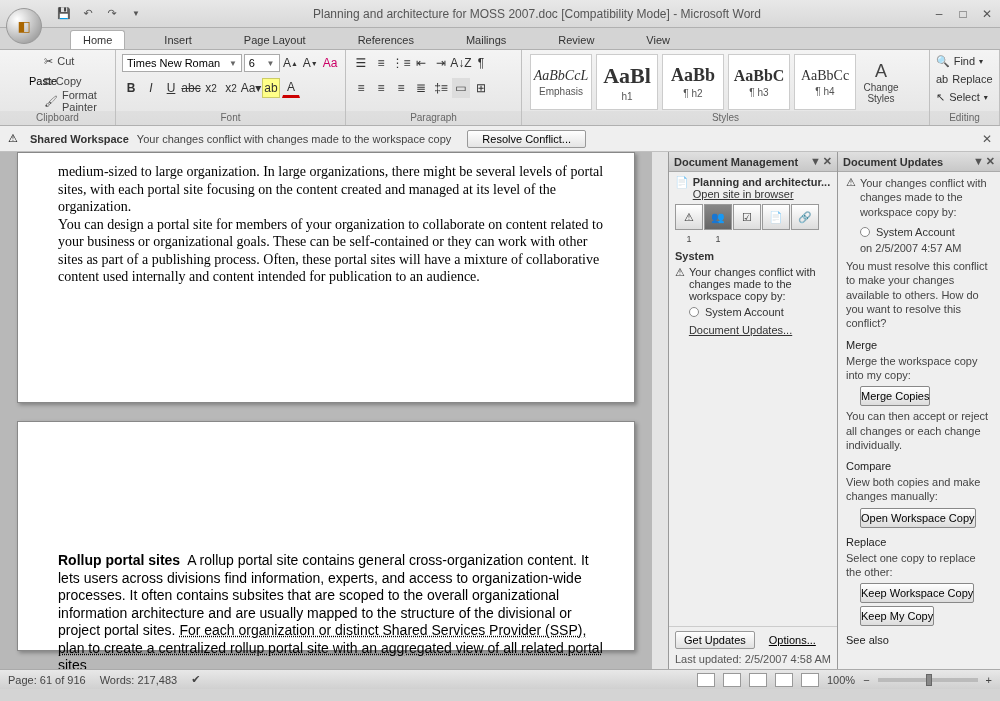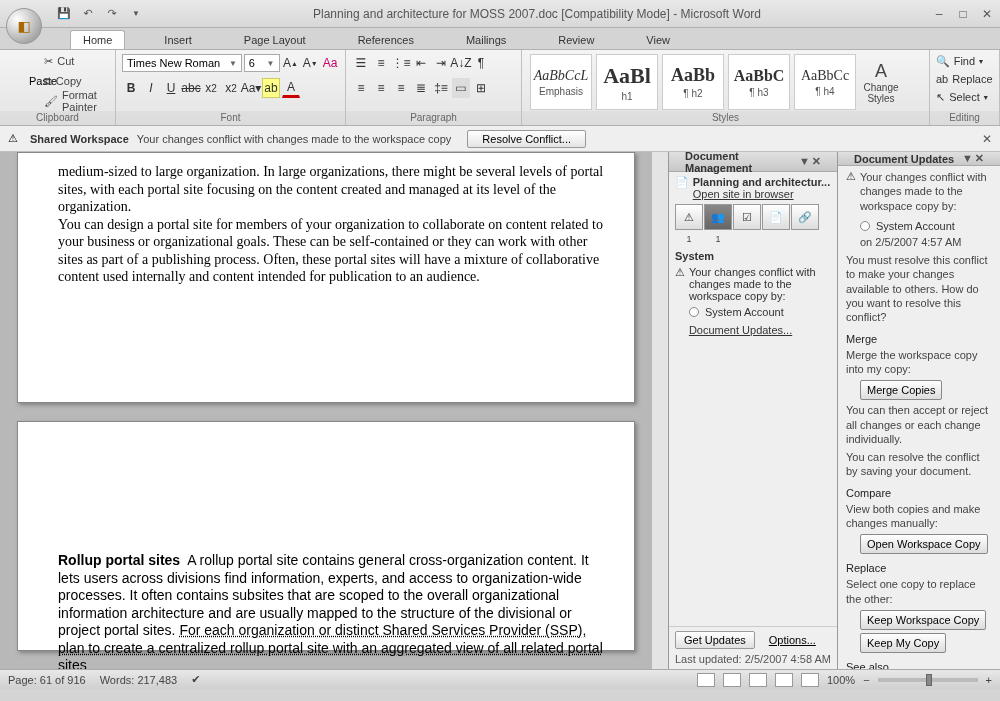--- a/index.html
+++ b/index.html
@@ -60,39 +60,39 @@
 .docarea { flex:1; background:#b8b8b8; overflow:hidden; position:relative; display:flex; flex-direction:column; align-items:center; padding-top:0; }
 .page { width: 618px; background:#fff; border:1px solid #888; box-shadow: 2px 2px 4px rgba(0,0,0,0.3); padding: 10px 26px 10px 40px; margin-bottom:18px; }
 .doc-text { font-family: "Times New Roman", serif; font-size: 14px; color:#000; line-height:1.25; }
 .doc-text b { font-weight:bold; }
 .doc-text .ul { text-decoration: underline dotted; }
 .page1 { height:260px; }
 .page2 { height:230px; padding-top:130px; }
 .vscroll { width:16px; background:#e4e4e4; }
 
 .taskpane { width: 169px; background:#efefef; border-left:1px solid #999; display:flex; flex-direction:column; font-size:11px; }
-.tp-header { height:20px; background:linear-gradient(#e0e0e0,#c8c8c8); display:flex; align-items:center; padding:0 16px; font-weight:bold; color:#333; border-bottom:1px solid #aaa;justify-content:center; }
+.tp-header { height:20px; background:linear-gradient(#e0e0e0,#c8c8c8); display:flex; align-items:center; padding:0 5px; font-weight:bold; color:#333; border-bottom:1px solid #aaa;justify-content:center; }
 .tp-header .hx { margin-left:auto; display:flex; gap:2px; color:#555; }
 .tp-body { flex:1; padding:4px 6px; overflow:hidden; color:#333; }
 .tp-link { color:#333; text-decoration:underline; }
 .tp-tabs { display:flex; gap:1px; margin:4px 0; }
 .tp-tab { width:28px; height:26px; border:1px solid #999; background:linear-gradient(#fff,#ddd); display:flex; align-items:center; justify-content:center; }
 .tp-tab.sel { background:linear-gradient(#888,#666); }
 .tp-subnum { font-size:9px; text-align:center; color:#444; }
 .tp-section { font-weight:bold; margin:6px 0 2px; }
 .tp-status { display:flex; gap:4px; margin:4px 0; }
 .tp-footer { border-top:1px solid #ccc; padding:4px 6px; display:flex; flex-direction:column; gap:4px; }
 .tp-footer .rowf { display:flex; gap:6px; }
 .tp-footer button { font-size:11px; padding:2px 8px; background:linear-gradient(#fff,#e0e0e0); border:1px solid #999; border-radius:2px; }
 
 .updates { width: 163px; background:#efefef; border-left:1px solid #999; display:flex; flex-direction:column; font-size:11px; overflow-y:auto; }
 .up-body { padding:4px 8px; color:#333; }
 .up-body .sect { font-weight:normal; margin:8px 0 3px; color:#222; }
 .up-body .txt { color:#444; margin-bottom:4px; line-height:1.3; }
-.up-body button { display:block; font-size:11px; padding:3px 6px; background:linear-gradient(#fff,#dcdcdc); border:1px solid #888; border-radius:2px; margin:3px 0; }
+.up-body button { display:block; font-size:11px; padding:3px 0; background:linear-gradient(#fff,#dcdcdc); border:1px solid #888; border-radius:2px; margin:3px 0; }
 .up-body .radio { display:flex; align-items:center; gap:6px; margin:3px 0 3px 14px; }
 .up-body .radio .r { width:10px; height:10px; border-radius:50%; border:1px solid #888; background:#fff; }
 
 
 .statusbar { height:20px; background:linear-gradient(#e8e8e8,#d0d0d0); border-top:1px solid #aaa; display:flex; align-items:center; padding:0 8px; font-size:11px; color:#444; gap:14px; }
 .statusbar .right { margin-left:auto; display:flex; align-items:center; gap:8px; }
 .viewbtn { width:18px; height:14px; border:1px solid #999; background:#fff; }
 .zoom-slider { width:100px; height:4px; background:#bbb; position:relative; }
 .zoom-slider .thumb { position:absolute; left:48px; top:-4px; width:6px; height:12px; background:#888; border:1px solid #666; }
 
@@ -360,21 +360,20 @@
           <span class="r"></span>
           <span>System Account</span>
         </div>
       <div class="txt" style="margin-left:14px">on 2/5/2007 4:57 AM</div>
       <div class="txt">You must resolve this conflict to make your changes available to others. How do you want to resolve this conflict?</div>
 
       <div class="sect">Merge</div>
       <div class="txt">Merge the workspace copy into my copy:</div>
       <button style="margin-left:14px">Merge Copies</button>
       <div class="txt">You can then accept or reject all changes or each change individually.</div>
-      <div class="txt">You can resolve the conflict by saving your document.</div>
 
       <div class="sect">Compare</div>
       <div class="txt">View both copies and make changes manually:</div>
       <button style="margin-left:14px">Open Workspace Copy</button>
 
       <div class="sect">Replace</div>
       <div class="txt">Select one copy to replace the other:</div>
       <button style="margin-left:14px">Keep Workspace Copy</button>
       <button style="margin-left:14px">Keep My Copy</button>
 

